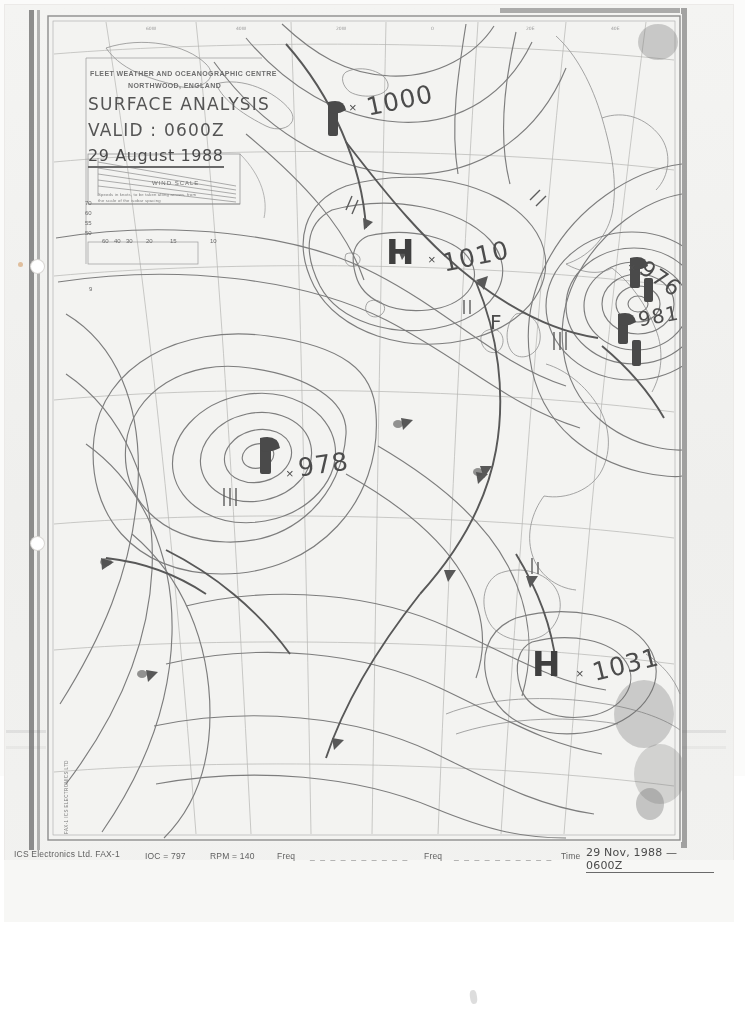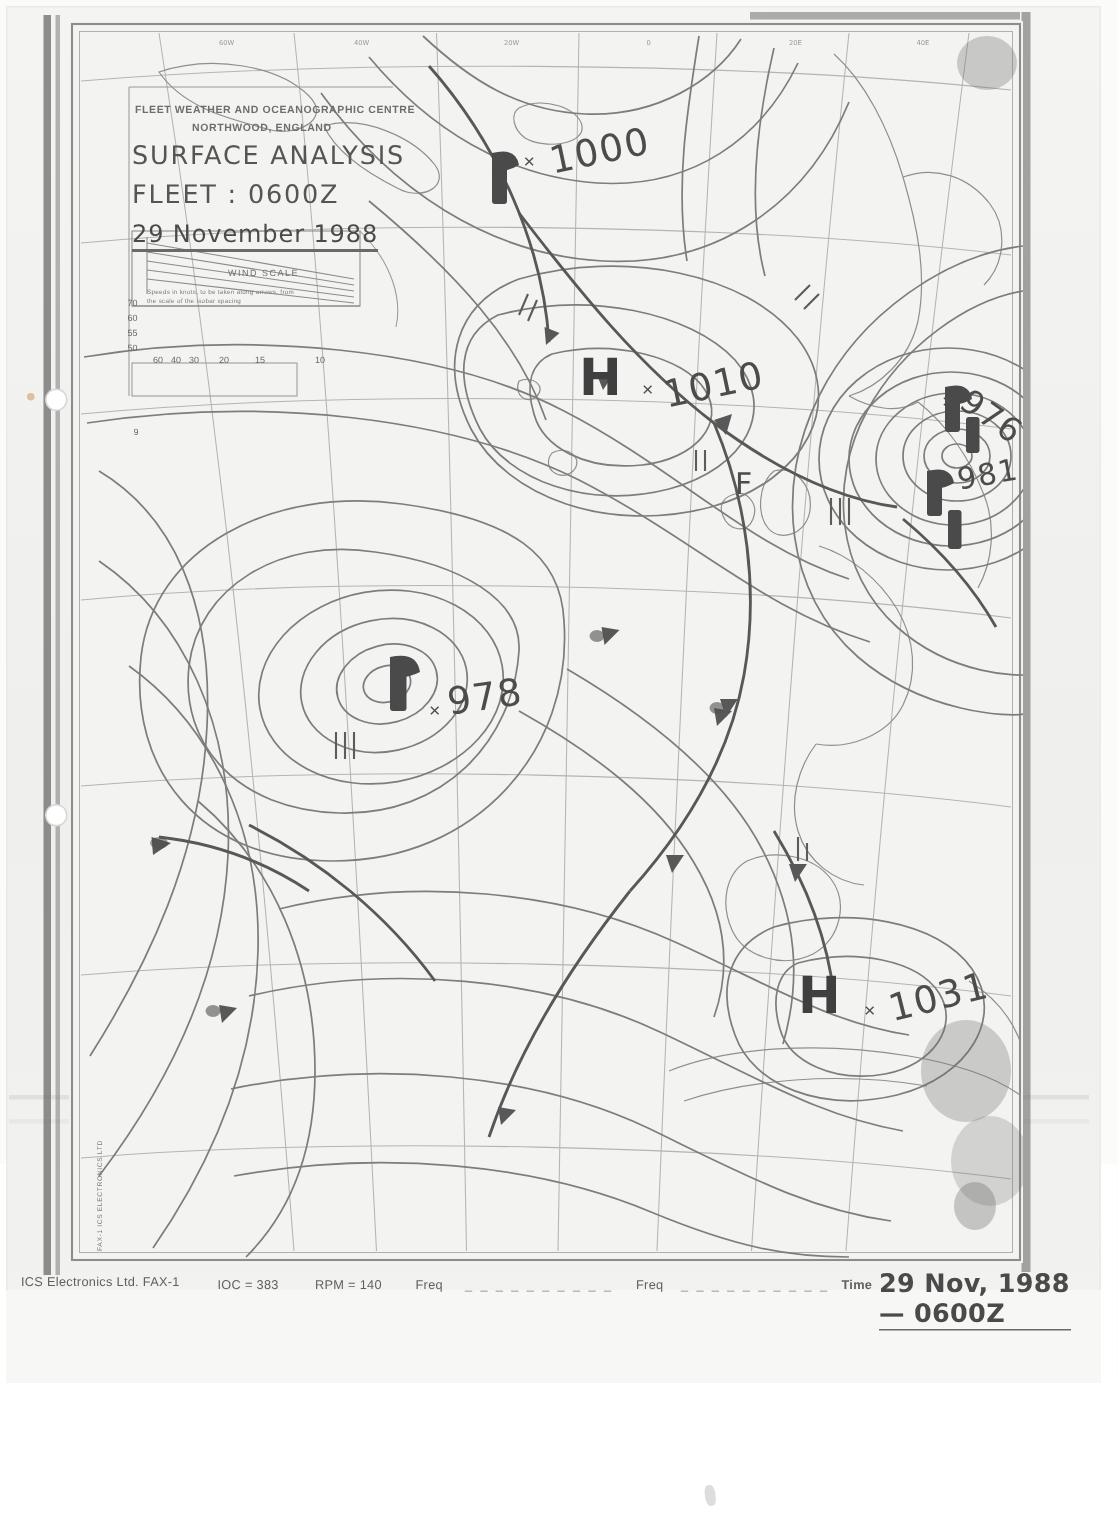--- a/index.html
+++ b/index.html
@@ -128,23 +128,22 @@
   .xmark { font-size: 13px; color:#4f4f4f; }
 
   
   #footer {
     position: absolute; left: 14px; top: 849px; width: 700px; height: 20px;
     font-size: 8.5px; color: #5f5f5f; letter-spacing: .2px;
   }
   #footer .dots { letter-spacing: 1.6px; color:#8a8a8a; }
   #footer-hand {
     font-family: "DejaVu Sans", sans-serif;
-    font-size: 17px; color: #4a4a4a;
+    font-size: 11px; color: #4a4a4a;
     border-bottom: 1px solid #6a6a6a;
-    font-weight: bold;
   }
   .vertical-tiny {
     position: absolute;
     font-size: 4.5px; color:#7d7d7d;
     transform: rotate(-90deg);
     transform-origin: left top;
     letter-spacing: .4px;
   }
 </style>
 </head>
@@ -361,22 +360,22 @@
           <line x1="40" y1="44" x2="216" y2="44"></line>
           <line x1="40" y1="44" x2="40" y2="250"></line>
         </g>
       </g>
     </svg>
 
     <div class="txt" id="hdrline1" style="left:44px; top:56px;">FLEET WEATHER AND OCEANOGRAPHIC CENTRE</div>
     <div class="txt" id="hdrline2" style="left:82px; top:68px;">NORTHWOOD, ENGLAND</div>
 
     <div class="txt" id="title1" style="left:42px; top:80px;">SURFACE  ANALYSIS</div>
-    <div class="txt" id="title2" style="left:42px; top:106px;">FLEET : 0600Z</div>
-    <div class="txt hand" id="title3" style="left:42px; top:132px;">29 November 1988</div>
+    <div class="txt" id="title2" style="left:42px; top:106px;">VALID : 0600Z</div>
+    <div class="txt hand" id="title3" style="left:42px; top:132px;">29 August 1988</div>
 
     <div class="txt" id="windscale-label" style="left:106px; top:166px;">WIND SCALE</div>
     <div class="txt ws-note" style="left:52px; top:178px;">Speeds in knots, to be taken along arrows, from</div>
     <div class="txt ws-note" style="left:52px; top:184px;">the scale of the isobar spacing</div>
     <div class="txt ws-num" style="left:39px; top:186px;">70</div>
     <div class="txt ws-num" style="left:39px; top:196px;">60</div>
     <div class="txt ws-num" style="left:39px; top:206px;">55</div>
     <div class="txt ws-num" style="left:39px; top:216px;">50</div>
     <div class="txt ws-num" style="left:56px; top:224px;">60</div>
     <div class="txt ws-num" style="left:68px; top:224px;">40</div>
@@ -404,23 +403,23 @@
     <div class="txt xmark" style="left:530px; top:652px;">×</div>
     <div class="txt pressure-label hand" style="left:546px; top:636px; transform:rotate(-14deg);">1031</div>
 
     <div class="txt pressure-label" style="left:444px; top:296px; font-size:20px;">F</div>
 
     <div class="vertical-tiny" style="left:18px; top:820px;">FAX-1 ICS ELECTRONICS LTD</div>
   </div>
 
   <div id="footer">
     <span style="position:absolute; left:0; top:0;">ICS Electronics Ltd. FAX-1</span>
-    <span style="position:absolute; left:131px; top:2px;">IOC = 383</span>
+    <span style="position:absolute; left:131px; top:2px;">IOC = 797</span>
     <span style="position:absolute; left:196px; top:2px;">RPM = 140</span>
     <span style="position:absolute; left:263px; top:2px;">Freq</span>
     <span class="dots" style="position:absolute; left:296px; top:2px;">_ _ _ _ _ _ _ _ _ _</span>
     <span style="position:absolute; left:410px; top:2px;">Freq</span>
     <span class="dots" style="position:absolute; left:440px; top:2px;">_ _ _ _ _ _ _ _ _ _</span>
-    <span style="position:absolute; left:547px; top:2px;font-weight:bold;">Time</span>
+    <span style="position:absolute; left:547px; top:2px;">Time</span>
     <span id="footer-hand" class="hand" style="position:absolute; left:572px; top:-3px;">29 Nov, 1988 — 0600Z</span>
   </div>
 
 </div>
 
 </body></html>

